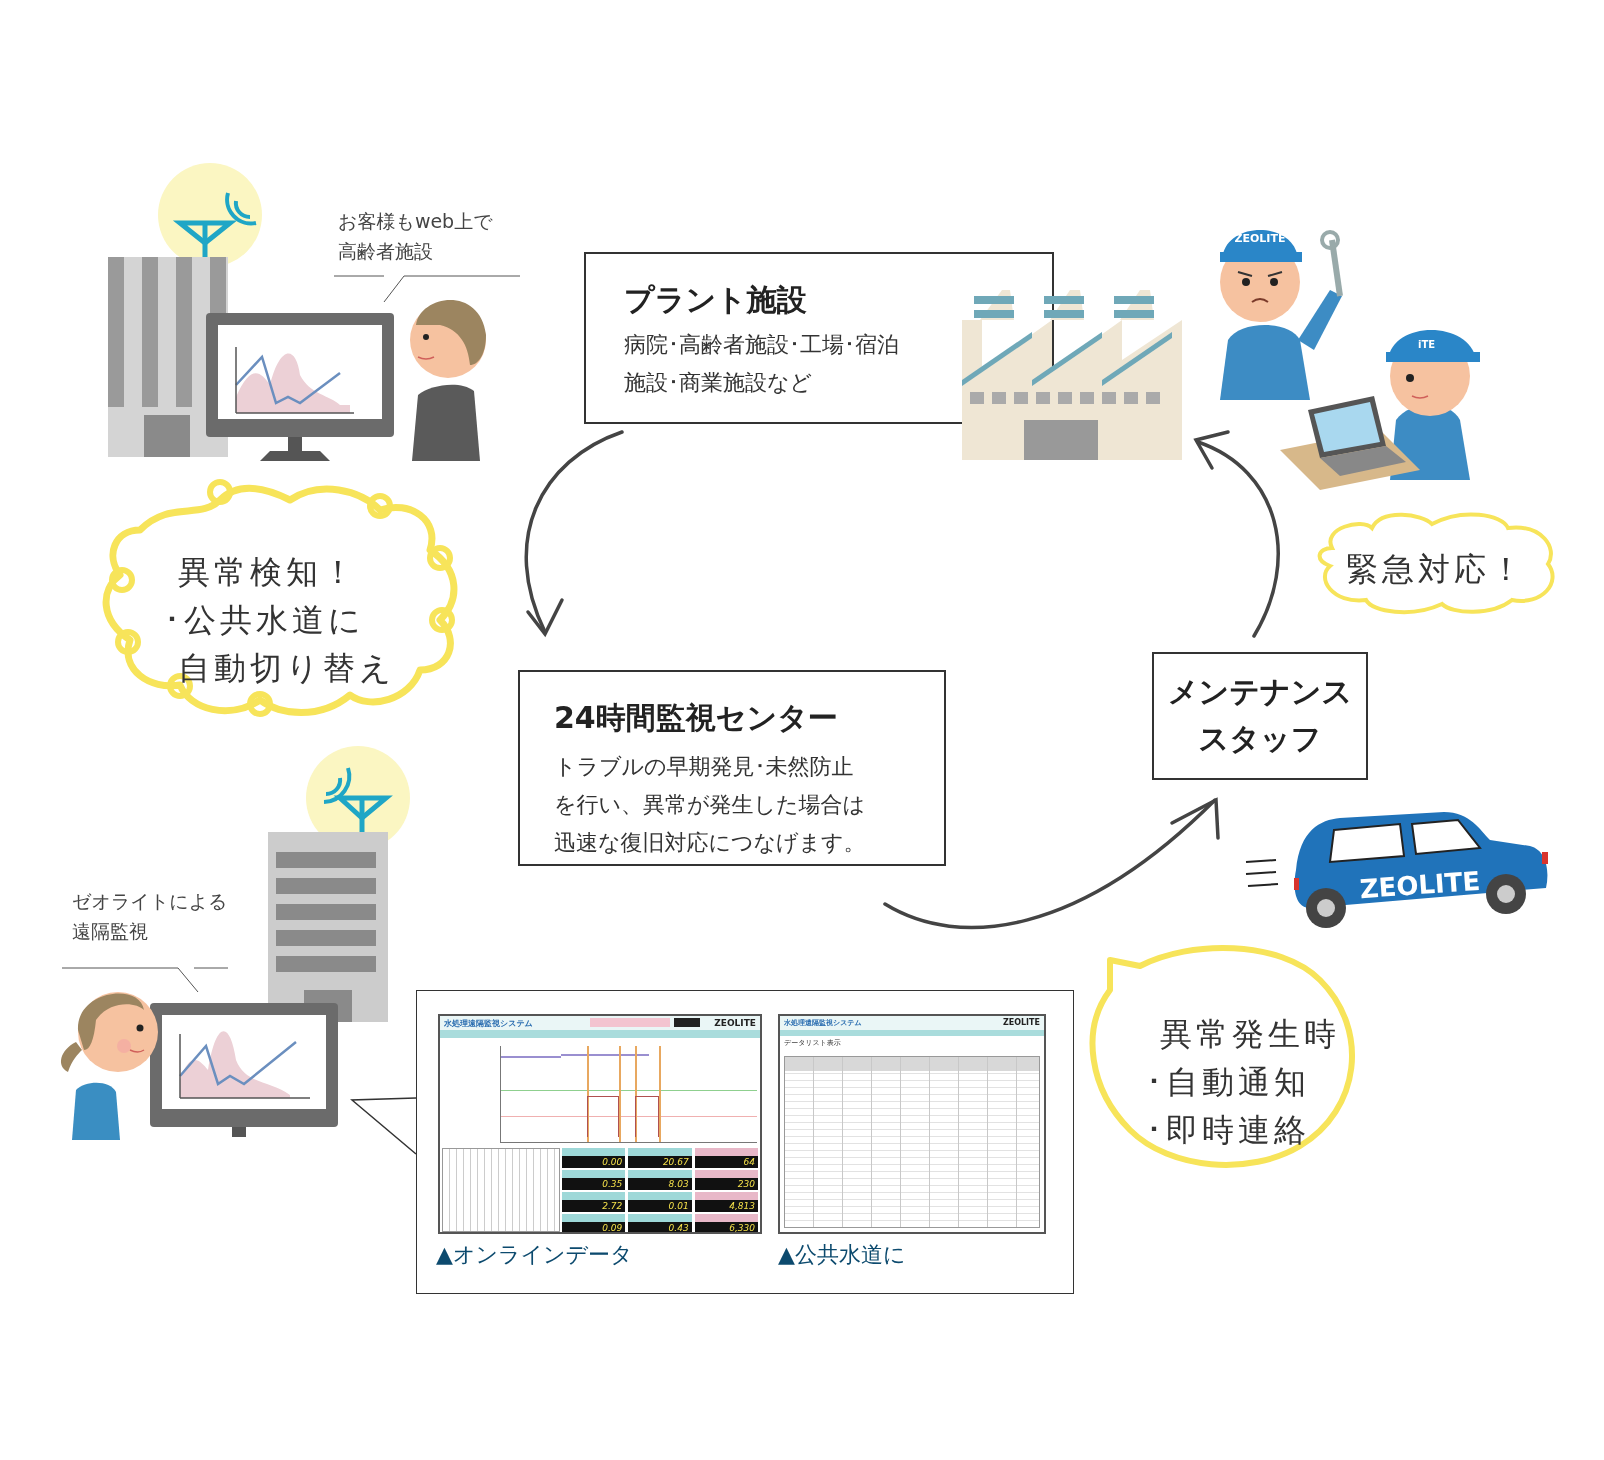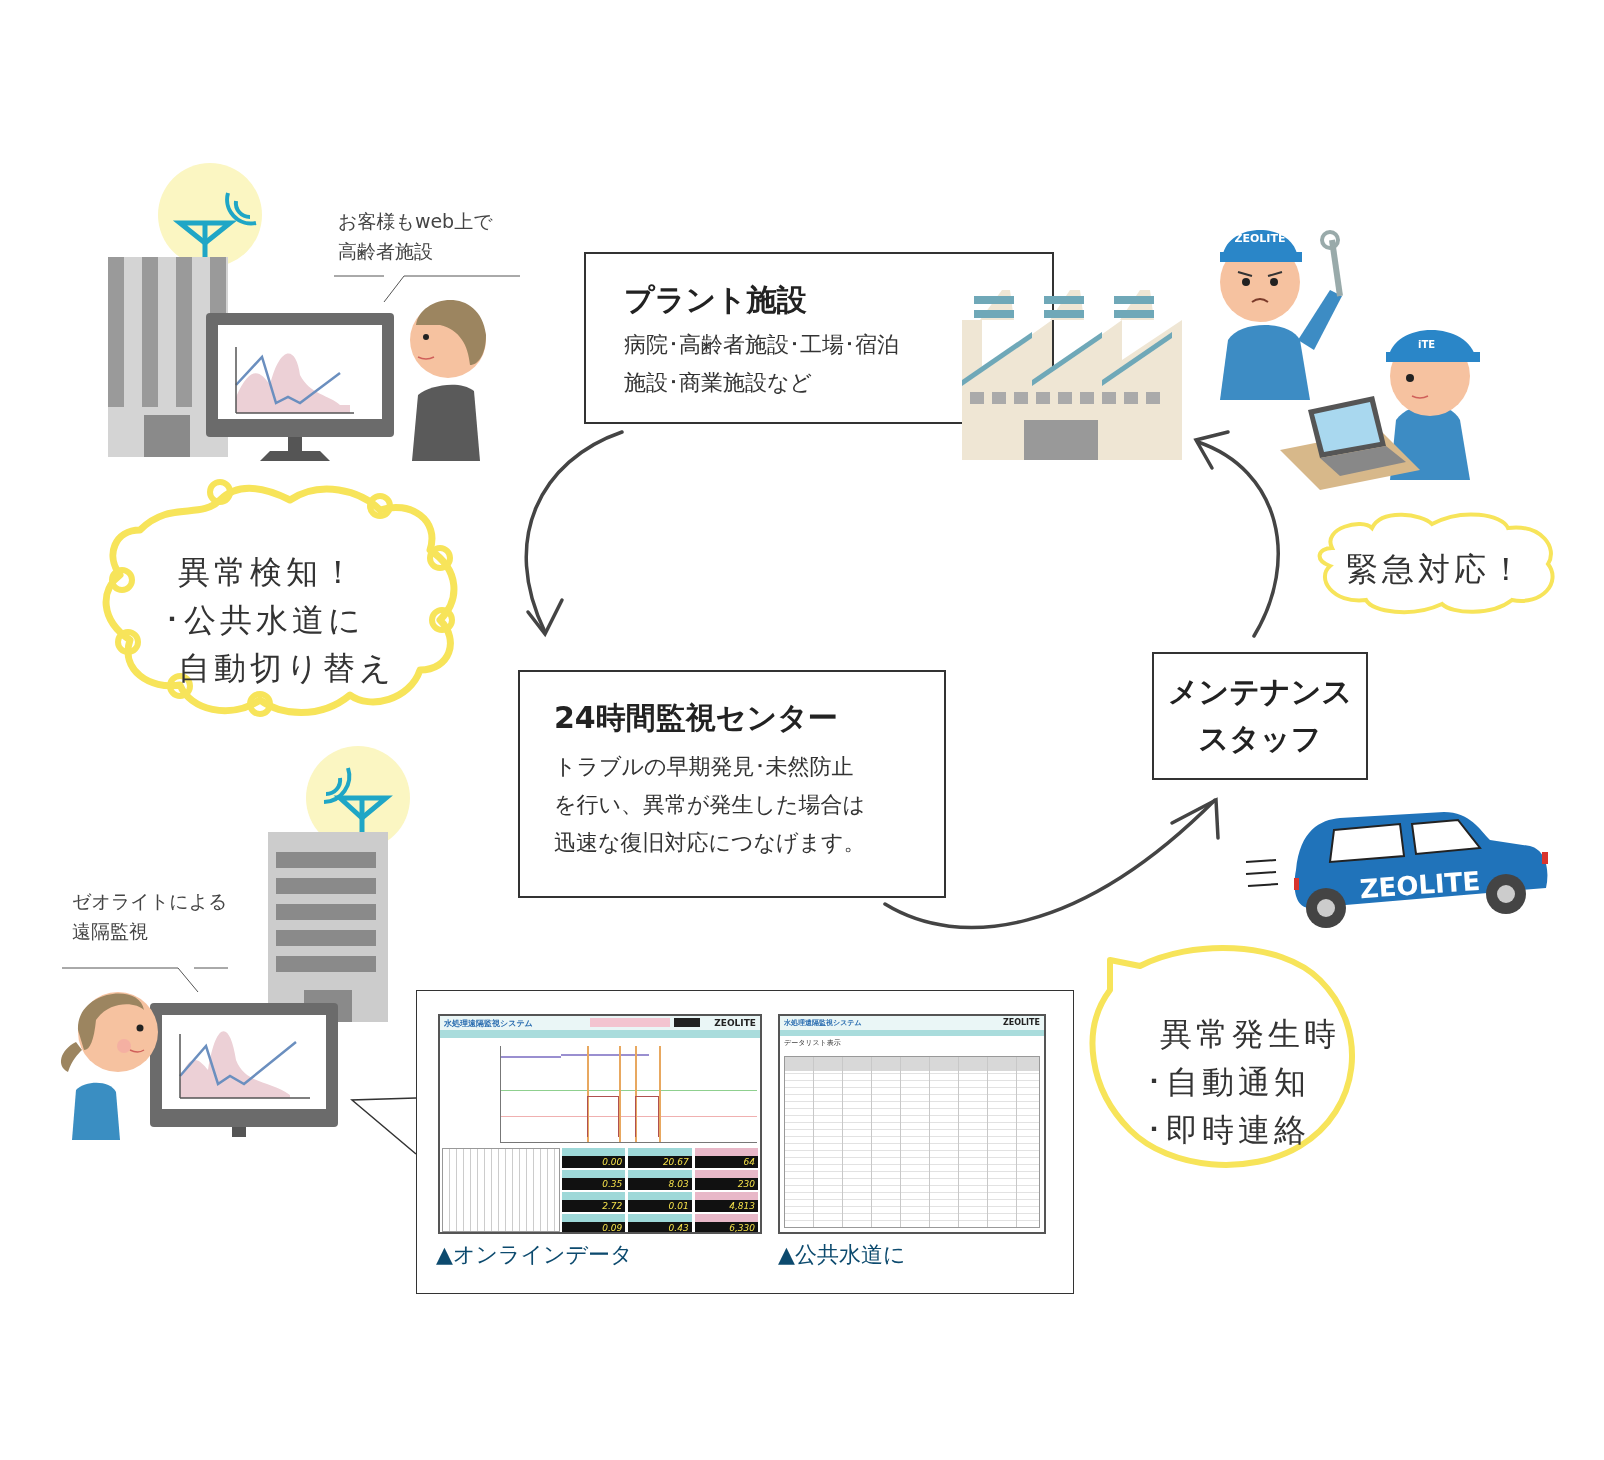--- a/index.html
+++ b/index.html
@@ -69,21 +69,21 @@
       <rect x="74" y="112" width="14" height="12"></rect>
     <rect x="96" y="112" width="14" height="12"></rect>
       <rect x="118" y="112" width="14" height="12"></rect>
     <rect x="140" y="112" width="14" height="12"></rect>
       <rect x="162" y="112" width="14" height="12"></rect>
     <rect x="184" y="112" width="14" height="12"></rect>
   </g>
   <rect x="62" y="140" width="74" height="40" fill="#999"></rect>
 </svg>
 
-<div class="box" style="left:518px;top:670px;width:428px;height:228px;">
+<div class="box" style="left:518px;top:670px;width:428px;height:196px;">
   <div class="box-title" style="position:absolute;left:34px;top:26px;font-size:30px;">24時間監視センター</div>
   <div class="box-line" style="position:absolute;left:34px;top:80px;font-size:22px;">トラブルの早期発見･未然防止</div>
   <div class="box-line" style="position:absolute;left:34px;top:118px;font-size:22px;">を行い、異常が発生した場合は</div>
   <div class="box-line" style="position:absolute;left:34px;top:156px;font-size:22px;">迅速な復旧対応につなげます。</div>
 </div>
 
 <div class="box" style="left:1152px;top:652px;width:216px;height:128px;text-align:center;">
   <div class="box-title" style="margin-top:18px;font-size:30px;">メンテナンス</div>
   <div class="box-title" style="margin-top:6px;font-size:30px;">スタッフ</div>
 </div>

